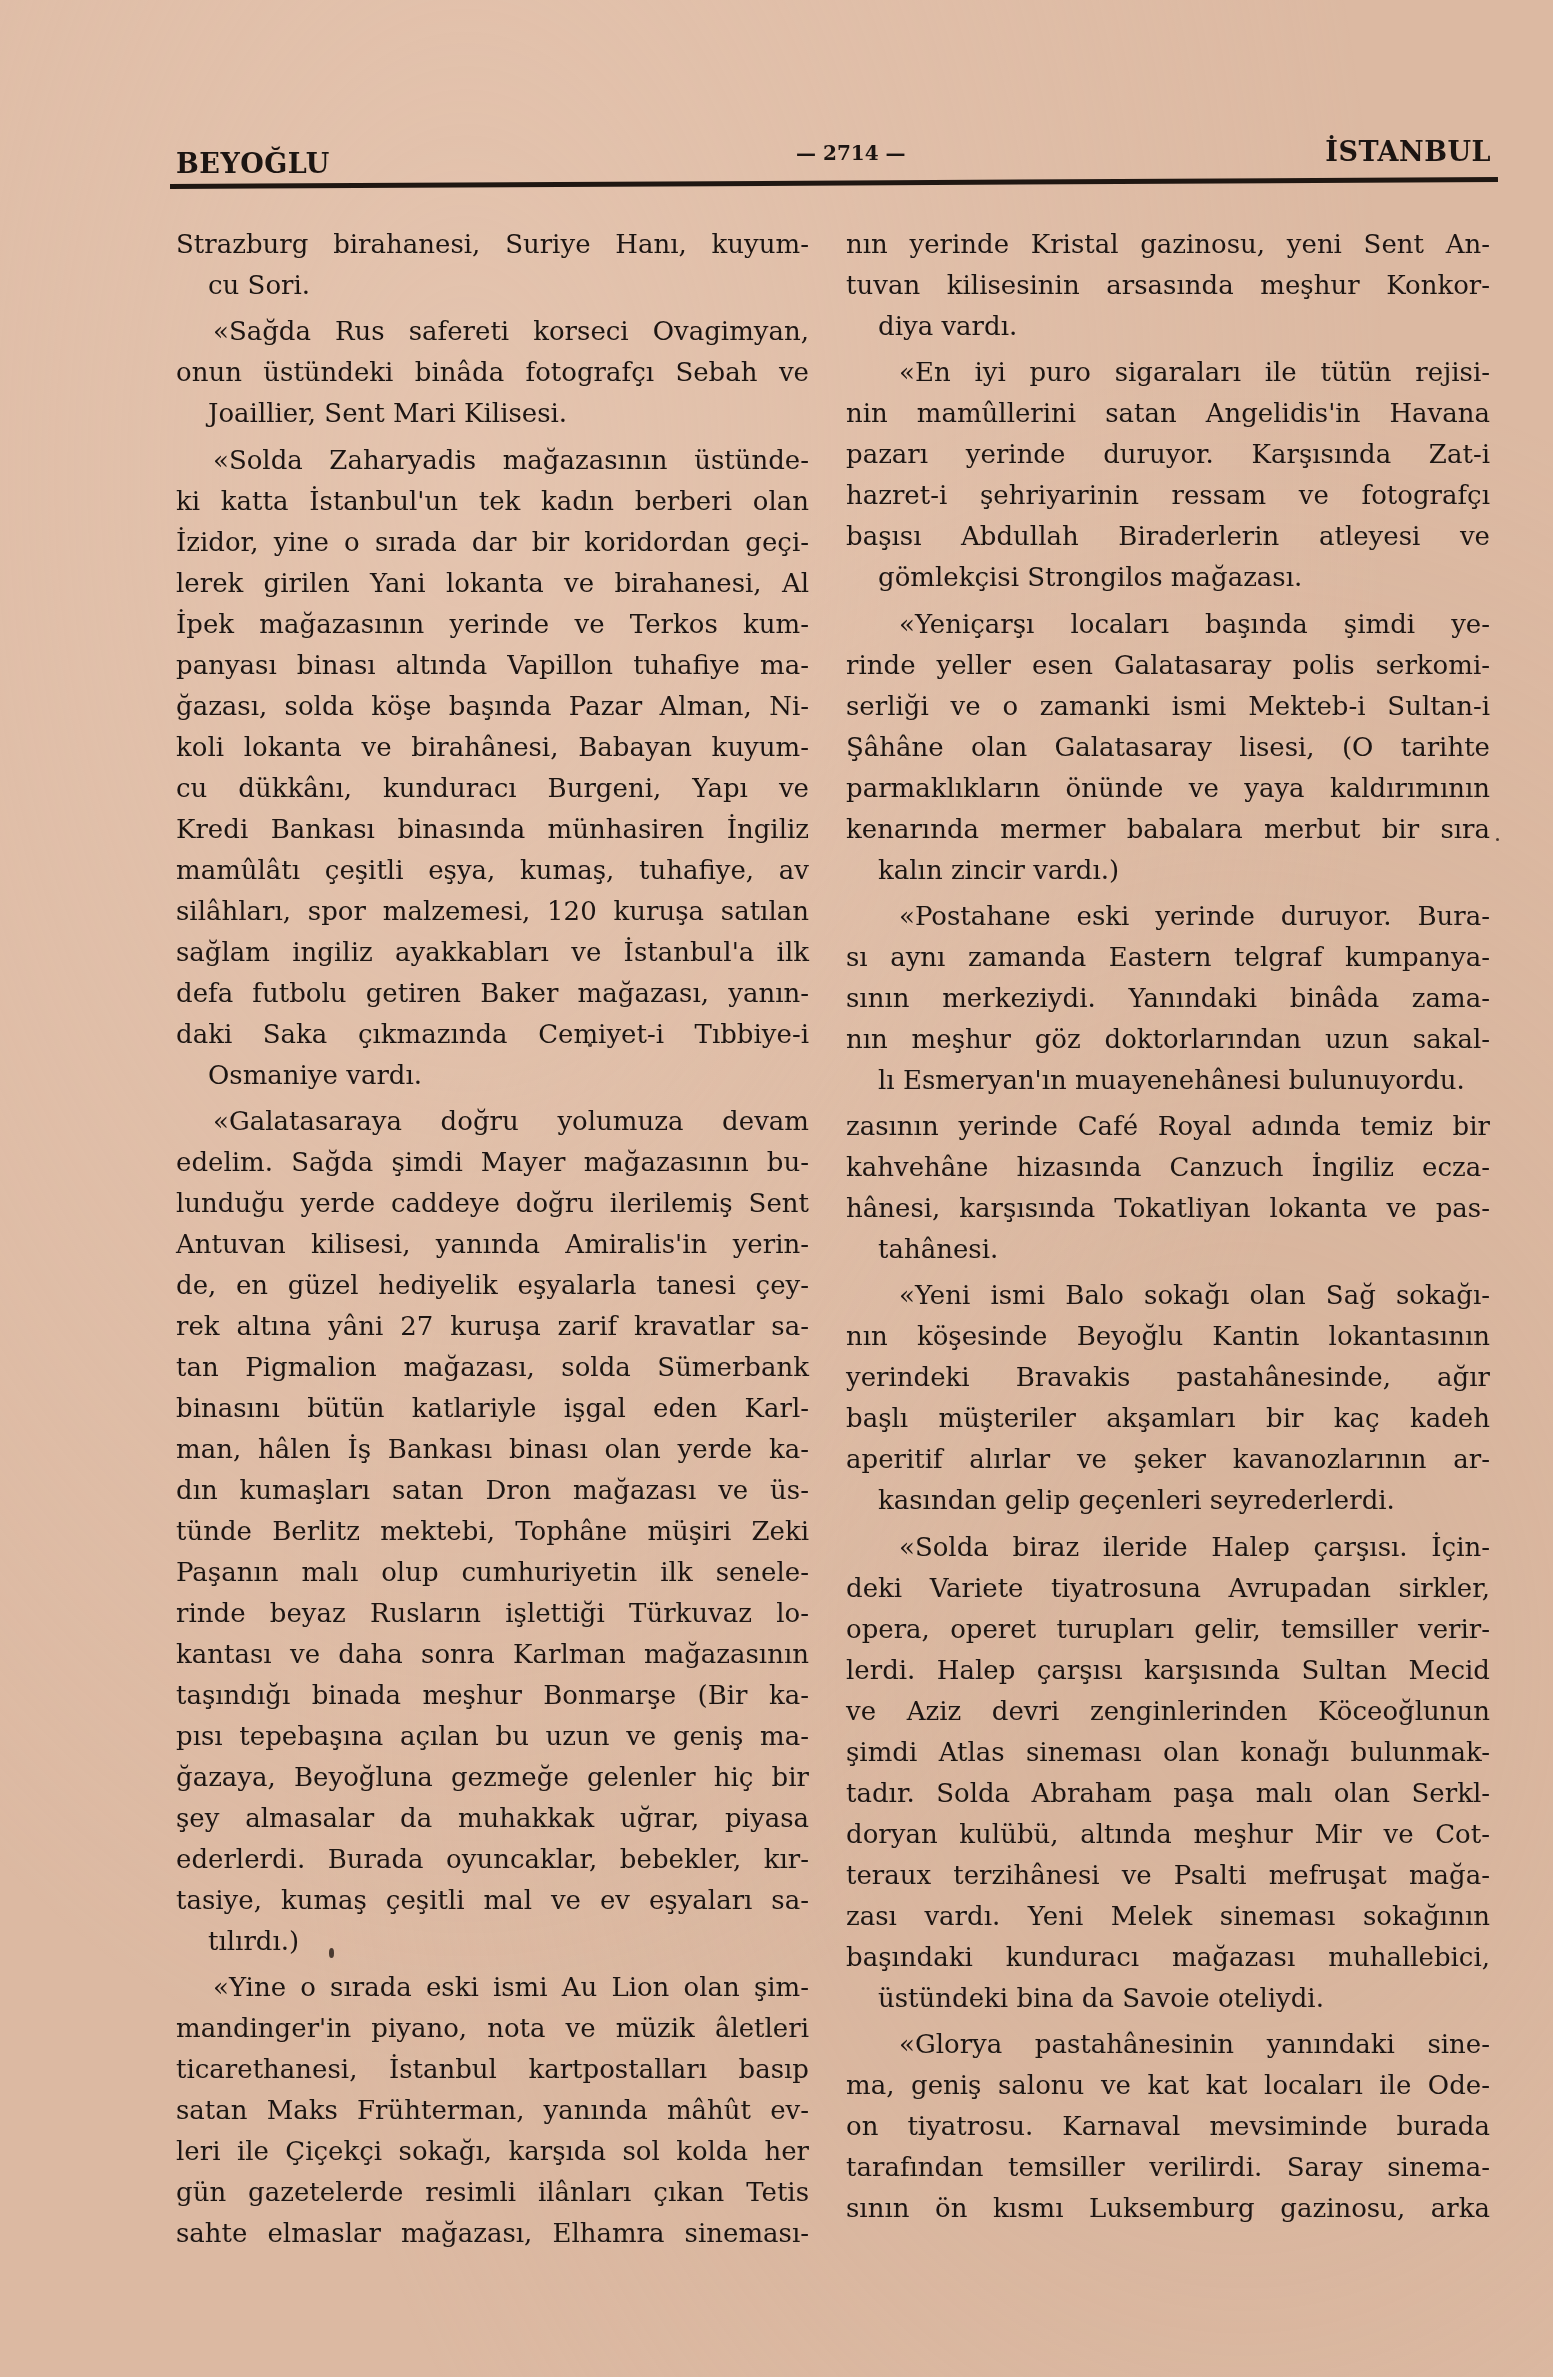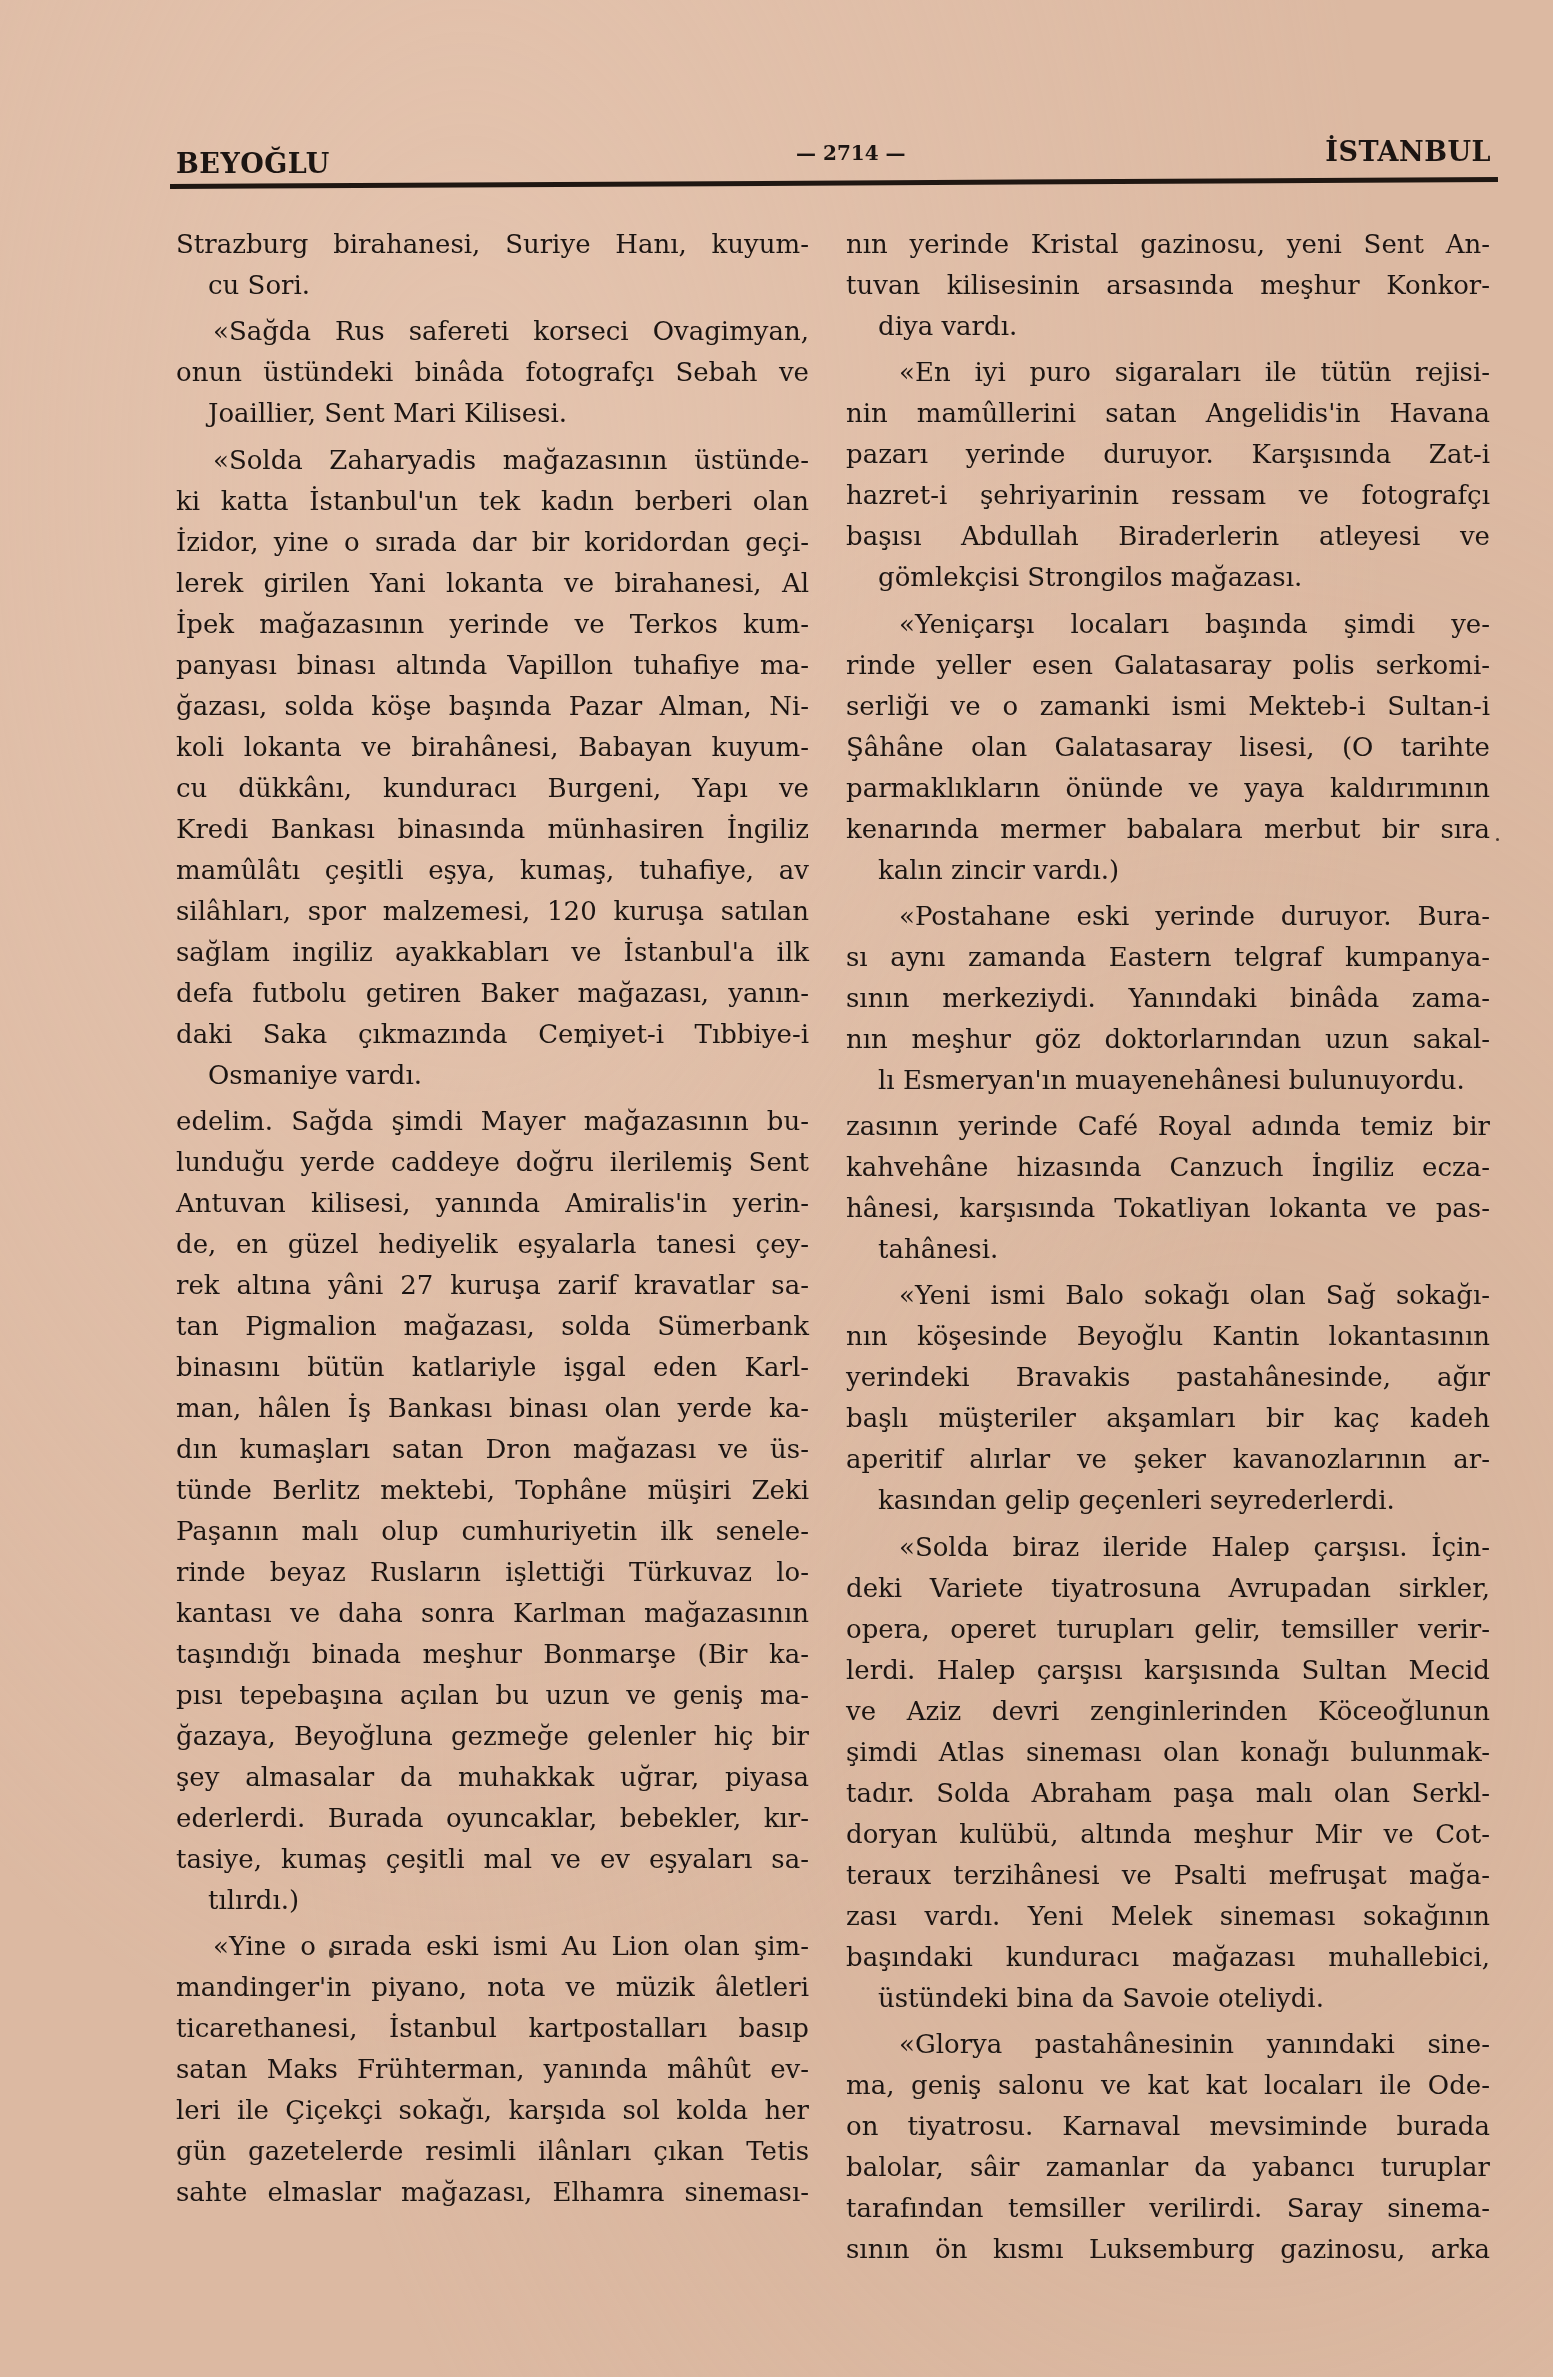--- a/index.html
+++ b/index.html
@@ -64,20 +64,21 @@
     <span class="line">koli lokanta ve birahânesi, Babayan kuyum-</span>
     <span class="line">cu dükkânı, kunduracı Burgeni, Yapı ve</span>
     <span class="line">Kredi Bankası binasında münhasiren İngiliz</span>
     <span class="line">mamûlâtı çeşitli eşya, kumaş, tuhafiye, av</span>
     <span class="line">silâhları, spor malzemesi, 120 kuruşa satılan</span>
     <span class="line">sağlam ingiliz ayakkabları ve İstanbul'a ilk</span>
     <span class="line">defa futbolu getiren Baker mağazası, yanın-</span>
     <span class="line">daki Saka çıkmazında Cemiyet-i Tıbbiye-i</span>
     <span class="line last">Osmaniye vardı.</span>
     <div class="gap"></div>
+    <span class="line indent">«Galatasaraya doğru yolumuza devam</span>
     <span class="line">edelim. Sağda şimdi Mayer mağazasının bu-</span>
     <span class="line">lunduğu yerde caddeye doğru ilerilemiş Sent</span>
     <span class="line">Antuvan kilisesi, yanında Amiralis'in yerin-</span>
     <span class="line">de, en güzel hediyelik eşyalarla tanesi çey-</span>
     <span class="line">rek altına yâni 27 kuruşa zarif kravatlar sa-</span>
     <span class="line">tan Pigmalion mağazası, solda Sümerbank</span>
     <span class="line">binasını bütün katlariyle işgal eden Karl-</span>
     <span class="line">man, hâlen İş Bankası binası olan yerde ka-</span>
     <span class="line">dın kumaşları satan Dron mağazası ve üs-</span>
     <span class="line">tünde Berlitz mektebi, Tophâne müşiri Zeki</span>
@@ -147,21 +148,20 @@
     <span class="line">tadır. Solda Abraham paşa malı olan Serkl-</span>
     <span class="line">doryan kulübü, altında meşhur Mir ve Cot-</span>
     <span class="line">teraux terzihânesi ve Psalti mefruşat mağa-</span>
     <span class="line">zası vardı. Yeni Melek sineması sokağının</span>
     <span class="line">başındaki kunduracı mağazası muhallebici,</span>
     <span class="line last">üstündeki bina da Savoie oteliydi.</span>
     <div class="gap"></div>
     <span class="line indent">«Glorya pastahânesinin yanındaki sine-</span>
     <span class="line">ma, geniş salonu ve kat kat locaları ile Ode-</span>
     <span class="line">on tiyatrosu. Karnaval mevsiminde burada</span>
-    <span class="line">balolar, sâir zamanlar da yabancı turuplar</span>
     <span class="line">tarafından temsiller verilirdi. Saray sinema-</span>
     <span class="line">sının ön kısmı Luksemburg gazinosu, arka</span>
   </div>
 
 <div class="speck" style="left:329px;top:1948px;width:5.3px;height:9.6px;"></div>
 <div class="speck" style="left:588px;top:1043px;width:3.7px;height:3.7px;"></div>
 <div class="speck" style="left:1496px;top:838px;width:3.2px;height:3.2px;"></div>
 
 
 </body></html>

